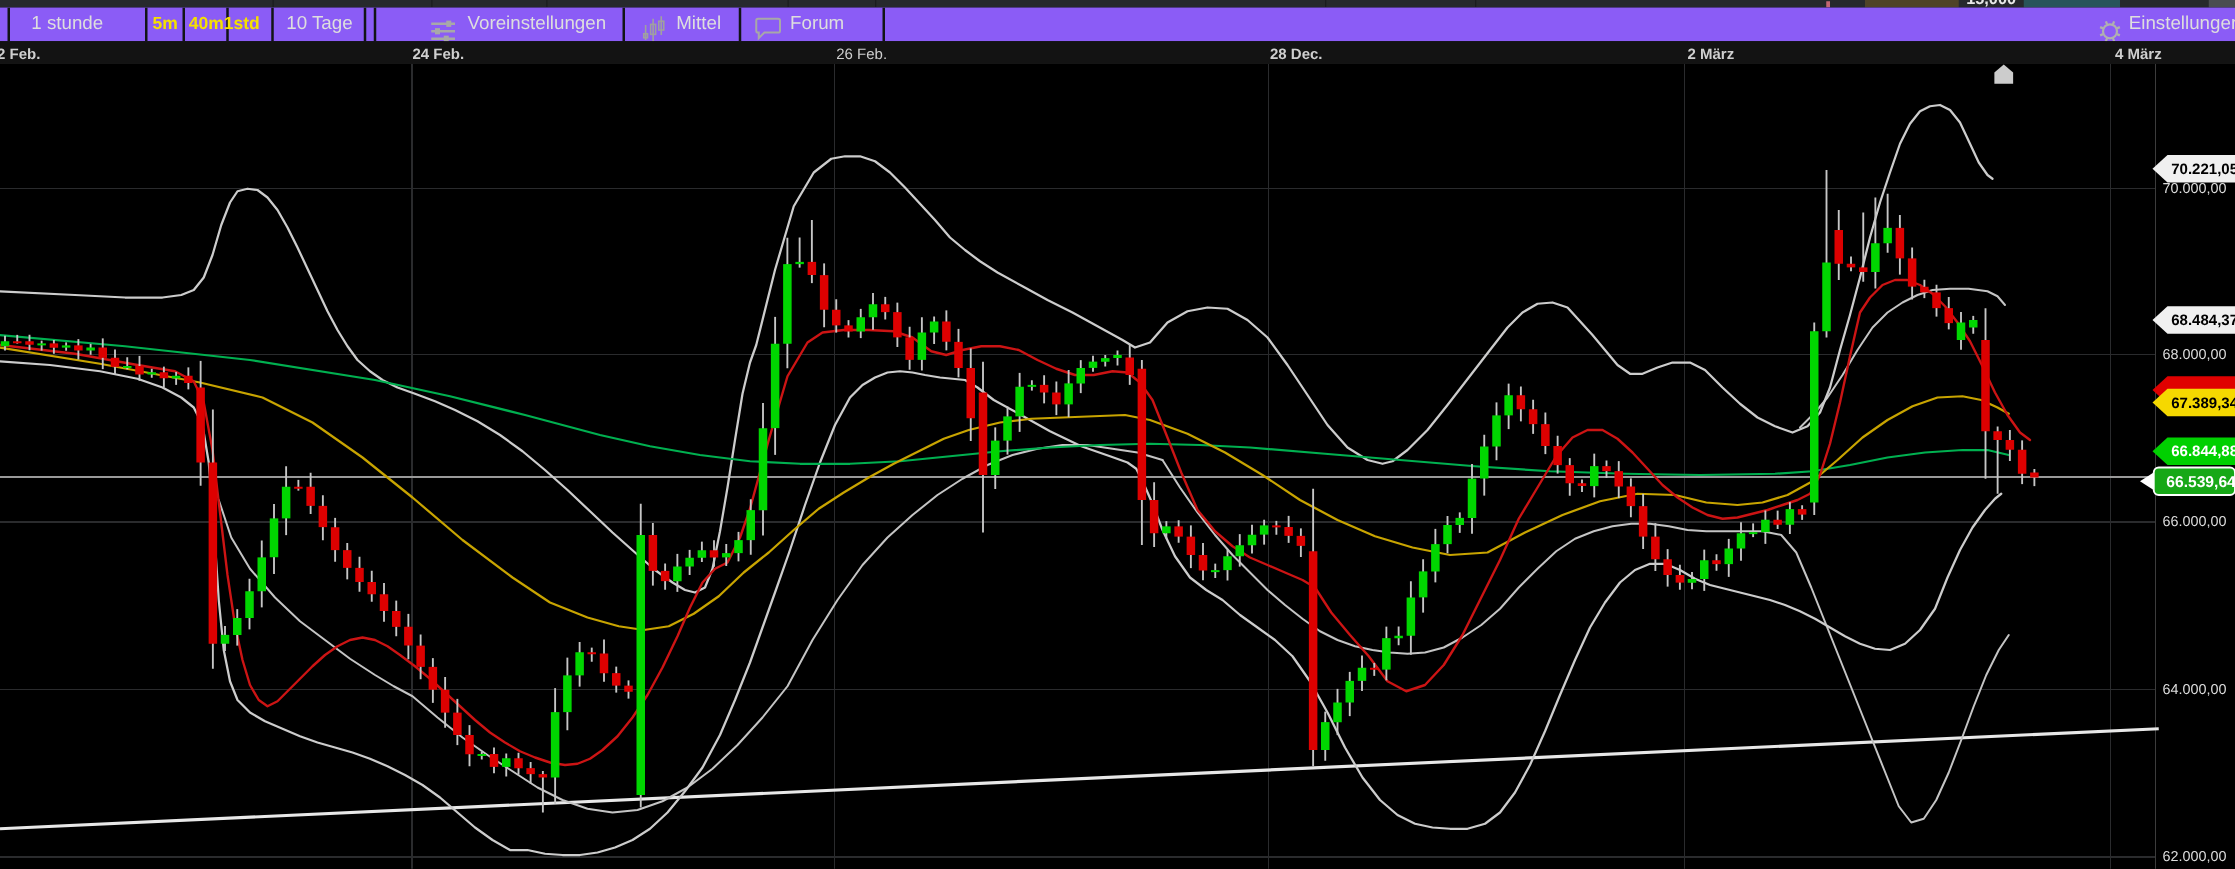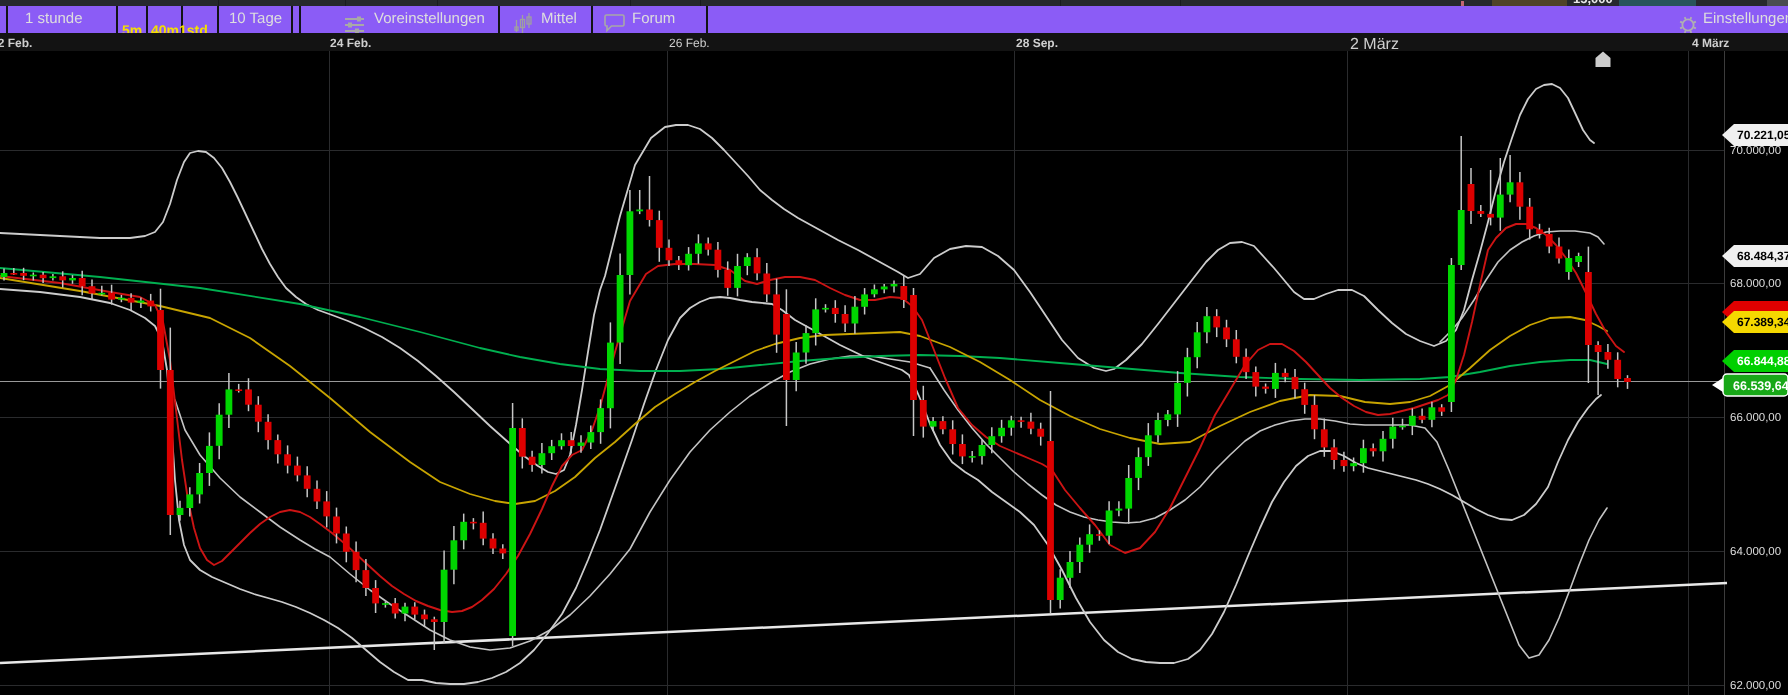--- a/index.html
+++ b/index.html
@@ -1,18 +1,18 @@
 <!DOCTYPE html>
 <html><head><meta charset="utf-8">
 <style>
   html,body{margin:0;padding:0;background:#000;width:1788px;height:695px;overflow:hidden;
     font-family:"Liberation Sans", sans-serif;}
   *{-webkit-font-smoothing:antialiased;text-rendering:geometricPrecision;}
   .tbtxt{position:absolute;top:4px;font-size:15px;color:#dedede;white-space:pre;}
-  .ylw{color:#f5e000;font-weight:bold;margin-top:12px;}
+  .ylw{color:#f5e000;font-weight:bold;}
 </style></head>
 <body>
 
 <div style="position:absolute;left:0;top:0;width:1788px;height:6px;background:#26292d;overflow:hidden">
   <div style="position:absolute;left:218px;top:0;width:1px;height:6px;background:#1a1c1f"></div>
     <div style="position:absolute;left:345px;top:0;width:1px;height:6px;background:#1a1c1f"></div>
     <div style="position:absolute;left:437px;top:0;width:1px;height:6px;background:#1a1c1f"></div>
     <div style="position:absolute;left:630px;top:0;width:1px;height:6px;background:#1a1c1f"></div>
     <div style="position:absolute;left:700px;top:0;width:1px;height:6px;background:#1a1c1f"></div>
     <div style="position:absolute;left:1060px;top:0;width:1px;height:6px;background:#1a1c1f"></div>
@@ -79,22 +79,22 @@
         <line x1="14.5" y1="6.7" x2="16.9" y2="5.7"></line>
       </g>
     </svg>
   <div class="tbtxt" style="left:1703px">Einstellungen</div>
 </div>
 
 <div style="position:absolute;left:0;top:33px;width:1788px;height:18px;background:#131313;border-bottom:1px solid #222">
   <div style="position:absolute;left:-9px;top:3px;font-size:12px;font-weight:bold;color:#cfcfcf">22 Feb.</div>
   <div style="position:absolute;left:330px;top:3px;font-size:12px;font-weight:bold;color:#cfcfcf">24 Feb.</div>
   <div style="position:absolute;left:669px;top:3px;font-size:12px;font-weight:normal;color:#cfcfcf">26 Feb.</div>
-  <div style="position:absolute;left:1016px;top:3px;font-size:12px;font-weight:bold;color:#cfcfcf">28 Sep.</div>
-  <div style="position:absolute;left:1350px;top:3px;font-size:16px;font-weight:normal;color:#cfcfcf">2 März</div>
+  <div style="position:absolute;left:1016px;top:3px;font-size:12px;font-weight:bold;color:#cfcfcf">28 Dec.</div>
+  <div style="position:absolute;left:1350px;top:3px;font-size:12px;font-weight:bold;color:#cfcfcf">2 März</div>
   <div style="position:absolute;left:1692px;top:3px;font-size:12px;font-weight:bold;color:#cfcfcf">4 März</div>
 </div>
 <svg width="1788" height="644" viewBox="0 0 1788 644" style="position:absolute;left:0;top:51px;display:block">
 <rect x="0" y="0" width="1788" height="644" fill="#000000"></rect>
 <line x1="329.5" y1="0" x2="329.5" y2="644" stroke="#2a2b2d" stroke-width="1" shape-rendering="crispEdges"></line>
 <line x1="667.5" y1="0" x2="667.5" y2="644" stroke="#2a2b2d" stroke-width="1" shape-rendering="crispEdges"></line>
 <line x1="1014.5" y1="0" x2="1014.5" y2="644" stroke="#2a2b2d" stroke-width="1" shape-rendering="crispEdges"></line>
 <line x1="1347.5" y1="0" x2="1347.5" y2="644" stroke="#2a2b2d" stroke-width="1" shape-rendering="crispEdges"></line>
 <line x1="1688.5" y1="0" x2="1688.5" y2="644" stroke="#2a2b2d" stroke-width="1" shape-rendering="crispEdges"></line>
 <line x1="0" y1="99.5" x2="1724" y2="99.5" stroke="#2a2b2d" stroke-width="1" shape-rendering="crispEdges"></line>

